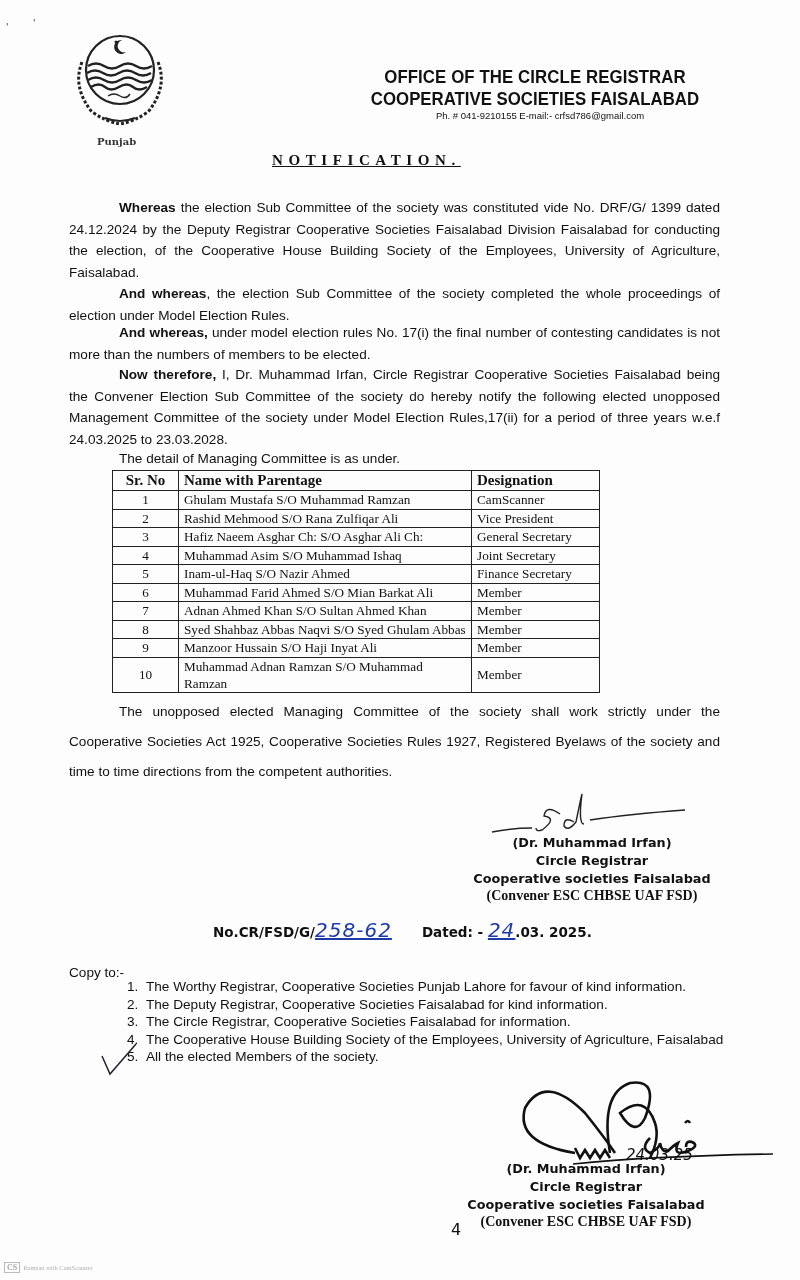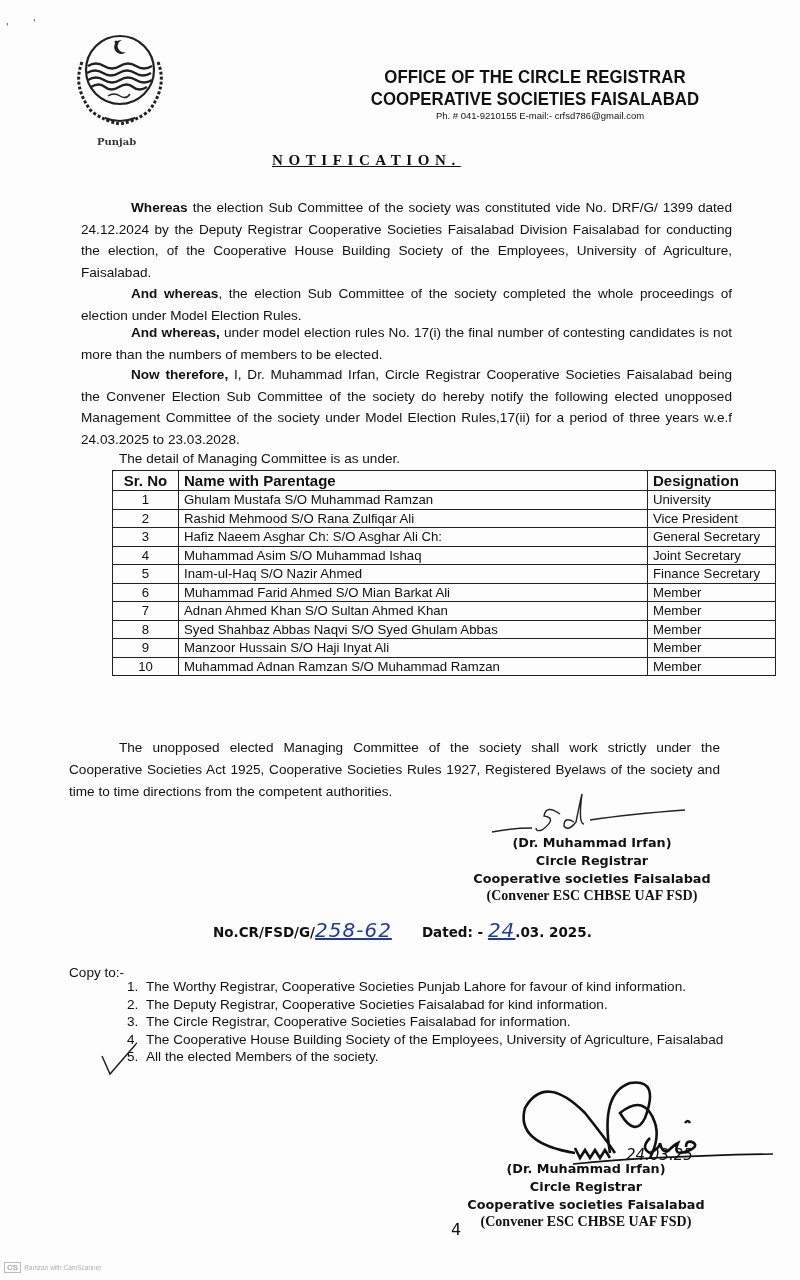--- a/index.html
+++ b/index.html
@@ -9,54 +9,54 @@
     font-family: "DejaVu Sans", sans-serif;
   }
   .abs { position: absolute; }
   .logo { left: 70px; top: 22px; width: 100px; height: 118px; }
   .logo-caption { left: 97px; top: 136px; font-family: "DejaVu Serif", serif; font-size: 10px; font-weight: bold; color: #333; }
   .hdr { left: 300px; top: 66px; width: 470px; text-align: center; font-family: "Liberation Sans", sans-serif; }
   .hdr .l1 { font-size: 17.5px; font-weight: bold; letter-spacing: 0.1px; line-height: 22px; transform: scaleX(0.96); }
   .hdr .l2 { font-size: 17.5px; font-weight: bold; line-height: 22px; transform: scaleX(0.96); }
   .hdr .l3 { font-size: 9.5px; line-height: 12px; margin-left: 10px; }
   .notif { left: 272px; top: 152px; font-size: 15px; font-weight: bold; letter-spacing: 5.6px; text-decoration: underline; font-family: Liberation Serif, serif; }
-  .body-text { left: 69px; width: 651px; font-size: 13.6px; line-height: 21.5px; text-align: justify; font-family: "Liberation Sans", sans-serif; transform-origin: left top; margin-left: 12px; }
+  .body-text { left: 69px; width: 651px; font-size: 13.6px; line-height: 21.5px; text-align: justify; font-family: "Liberation Sans", sans-serif; transform-origin: left top; }
   .body-text p { margin: 0; text-indent: 50px; }
   .body-text b { font-weight: bold; }
   .p1 { top: 197px; }
   .p2 { top: 283px; }
   .p3 { top: 322px; }
   .p4 { top: 364px; }
   .detail-line { left: 119px; top: 451px; font-size: 13.6px; font-family: "Liberation Sans", sans-serif; }
   table.committee {
-    position: absolute; left: 112px; top: 470px; width: 664px;
-    border-collapse: collapse; font-family: Liberation Sans, sans-serif; font-size: 13.2px;
+    position: absolute; left: 112px; top: 470px; width: 488px;
+    border-collapse: collapse; font-family: Liberation Serif, serif; font-size: 13.2px;
   }
   table.committee th, table.committee td { border: 1px solid #222; padding: 0 5px; height: 17.5px; line-height: 17px; }
   table.committee th { font-size: 15px; font-weight: bold; text-align: left; height: 19px; }
   table.committee th.sr, table.committee td.sr { text-align: center; width: 55px; }
   table.committee th.desig, table.committee td.desig { width: 117px; }
-  .closing { left: 69px; top: 697px; width: 651px; font-size: 13.6px; line-height: 22px; text-align: justify; font-family: "Liberation Sans", sans-serif; margin-top: 40px; }
+  .closing { left: 69px; top: 697px; width: 651px; font-size: 13.6px; line-height: 30px; text-align: justify; font-family: "Liberation Sans", sans-serif; }
   .closing p { margin: 0; text-indent: 50px; }
   .sig-block { text-align: center; font-family: "DejaVu Sans", sans-serif; font-weight: bold; font-size: 12.8px; line-height: 18px; }
   .sig-block .small { font-size: 14px; line-height: 15px; font-family: Liberation Serif, serif; }
   .sig1 { left: 452px; top: 834px; width: 280px; }
   .sig2 { left: 446px; top: 1160px; width: 280px; }
   .sd-mark { left: 490px; top: 792px; width: 200px; height: 48px; }
   .ref-line { left: 167px; top: 918px; font-family: "DejaVu Sans", sans-serif; font-weight: bold; font-size: 13.5px; margin-left: 46px; }
   .ref-line .hand { font-family: "DejaVu Sans", sans-serif; color: #1e3aa8; font-style: italic; font-weight: normal; font-size: 20px; text-decoration: underline; letter-spacing: 1px; }
   .ref-line .gap { display: inline-block; width: 30px; }
   .copy-to { left: 69px; top: 965px; font-size: 13.6px; font-family: "Liberation Sans", sans-serif; }
   ol.copy-list { position: absolute; left: 112px; top: 978px; width: 600px; margin: 0; padding-left: 30px; font-size: 13.6px; line-height: 17.5px; font-family: "Liberation Sans", sans-serif; }
   ol.copy-list li { padding-left: 4px; }
   .tick { left: 100px; top: 1040px; width: 40px; height: 36px; }
   .big-sig { left: 515px; top: 1078px; width: 260px; height: 95px; }
   .sig-date { left: 626px; top: 1146px; font-family: "DejaVu Sans", sans-serif; font-size: 15px; color: #111; font-style: italic; }
   .sig-mark4 { left: 451px; top: 1220px; font-family: "DejaVu Sans", sans-serif; font-size: 16px; }
-  .scanner { left: 4px; top: 1262px; font-size: 6.5px; color: #b0b0b0; font-family: Liberation Sans, sans-serif; display: flex; align-items: center; gap: 3px; }
+  .scanner { left: 4px; top: 1262px; font-size: 6.5px; color: #b0b0b0; font-family: Liberation Serif, serif; display: flex; align-items: center; gap: 3px; }
   .scanner .cs { border: 1px solid #bbb; padding: 0 2px; font-size: 8px; font-weight: bold; color: #aaa; }
   .corner-mark1 { left: 6px; top: 22px; font-size: 9px; color: #333; }
   .corner-mark2 { left: 33px; top: 18px; font-size: 9px; color: #333; }
 </style>
 </head>
 <body>
 
 <span class="abs corner-mark1">'</span>
 <span class="abs corner-mark2">'</span>
 
@@ -104,21 +104,21 @@
     <tr>
       <th class="sr">Sr. No</th>
       <th>Name with Parentage</th>
       <th class="desig">Designation</th>
     </tr>
   </thead>
   <tbody id="committee-body">
       <tr>
         <td class="sr">1</td>
         <td>Ghulam Mustafa S/O Muhammad Ramzan</td>
-        <td class="desig">University</td>
+        <td class="desig">CamScanner</td>
       </tr>
       <tr>
         <td class="sr">2</td>
         <td>Rashid Mehmood S/O Rana Zulfiqar Ali</td>
         <td class="desig">Vice President</td>
       </tr>
       <tr>
         <td class="sr">3</td>
         <td>Hafiz Naeem Asghar Ch: S/O Asghar Ali Ch:</td>
         <td class="desig">General Secretary</td>

